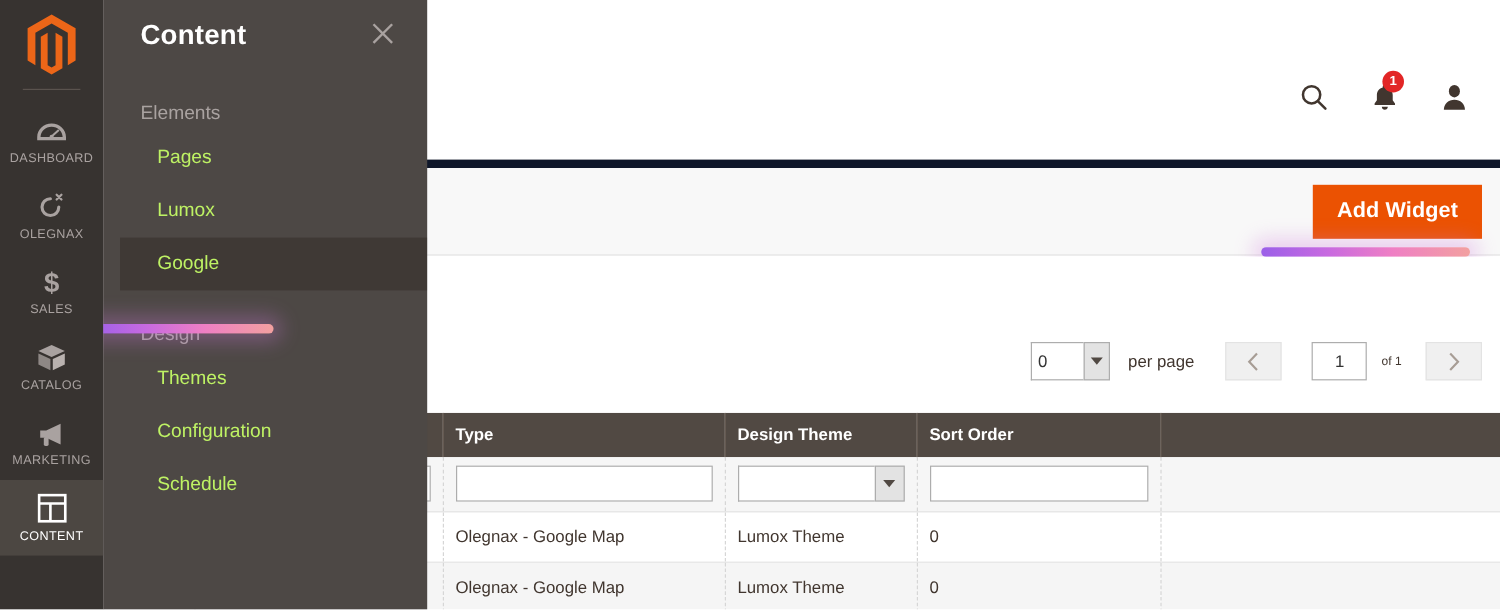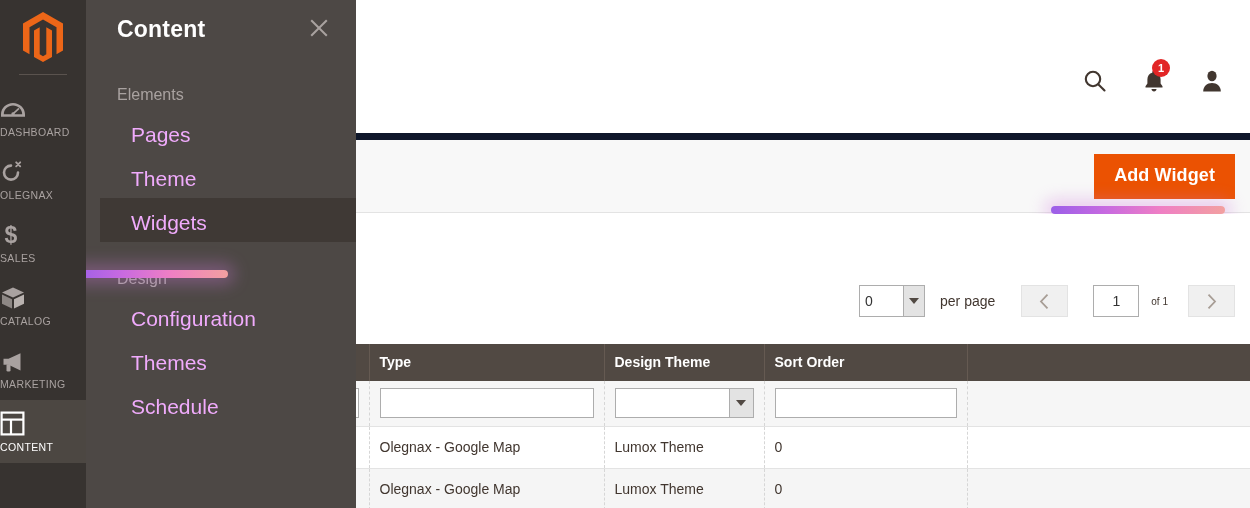--- a/index.html
+++ b/index.html
@@ -263,21 +263,21 @@
     cursor: pointer;
   }
   .logo-divider {
     width: 48px; height: 1px;
     background: #5a534e;
     margin: 0 auto 10px;
   }
   .nav-item {
     display: flex;
     flex-direction: column;
-    align-items: flex-start;
+    align-items: center;
     justify-content: center;
     height: 63px;
     cursor: pointer;
     text-decoration: none;
   }
   .nav-item.active { background: #4c4742; }
   .nav-ico { height: 26px; display: flex; align-items: flex-end; }
   .nav-label {
     margin-top: 5px;
     font-size: 10.5px;
@@ -326,22 +326,22 @@
   .fly-close:after  { transform: rotate(-45deg); }
 
   .fly-section-title {
     font-size: 16px;
     color: #a9a2a0;
     padding: 28px 0 0 31px;
     height: 52px;
   }
   .fly-link {
     display: block;
-    font-size: 21px;
-    color: #f0abfc;
+    font-size: 16px;
+    color: #bef264;
     padding: 13px 0 13px 31px;
     height: 44px;
     margin: 0 0 0 14px;
     cursor: pointer;
     text-decoration: none;
   }
   .fly-link.active { background: #3f3935; }
 </style>
 </head>
 <body>
@@ -552,27 +552,27 @@
 
   <div class="flyout">
     <div class="fly-head">
       <span class="fly-title">Content</span>
       <span class="fly-close"></span>
     </div>
 
     <div>
       <div class="fly-section-title">Elements</div>
       <a class="fly-link">Pages</a>
-      <a class="fly-link">Theme</a>
-      <a class="fly-link active">Widgets</a>
+      <a class="fly-link">Lumox</a>
+      <a class="fly-link active">Google</a>
     </div>
 
     <div>
       <div class="fly-section-title">Design</div>
+      <a class="fly-link">Themes</a>
       <a class="fly-link">Configuration</a>
-      <a class="fly-link">Themes</a>
       <a class="fly-link">Schedule</a>
     </div>
 
     <div class="accent-bar accent-flyout"></div>
   </div>
 
 </div>
 
 </body></html>

